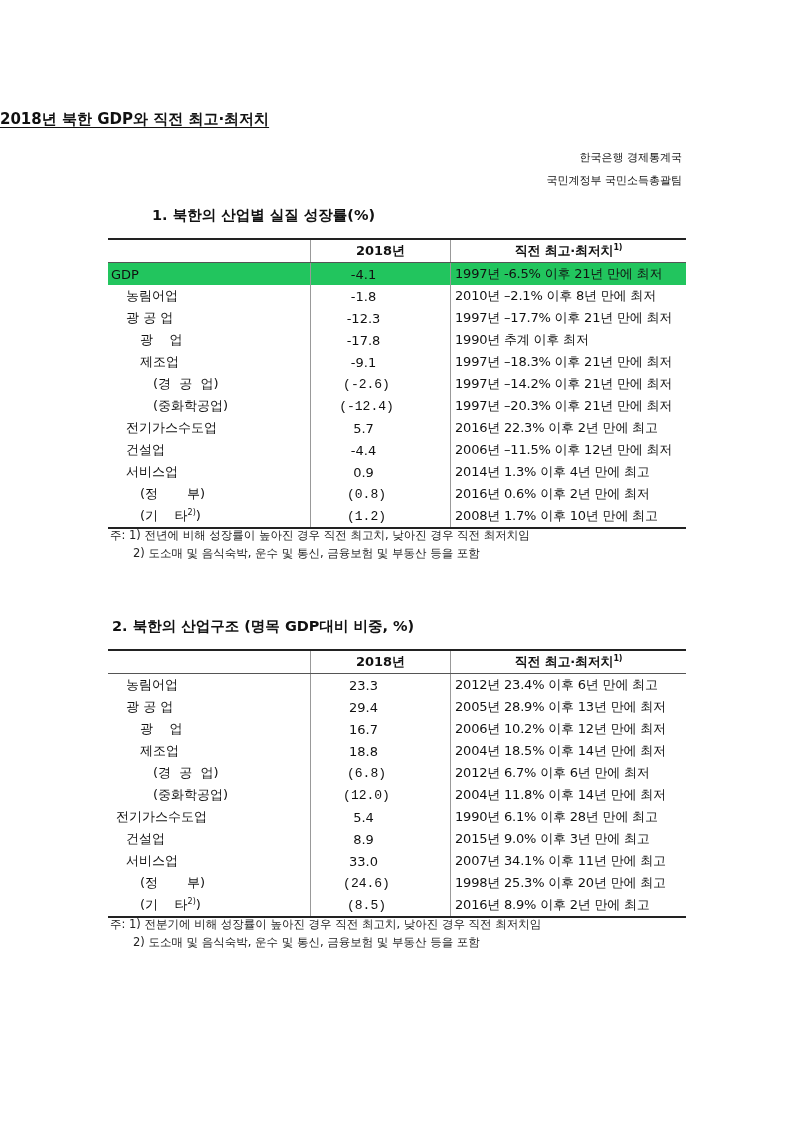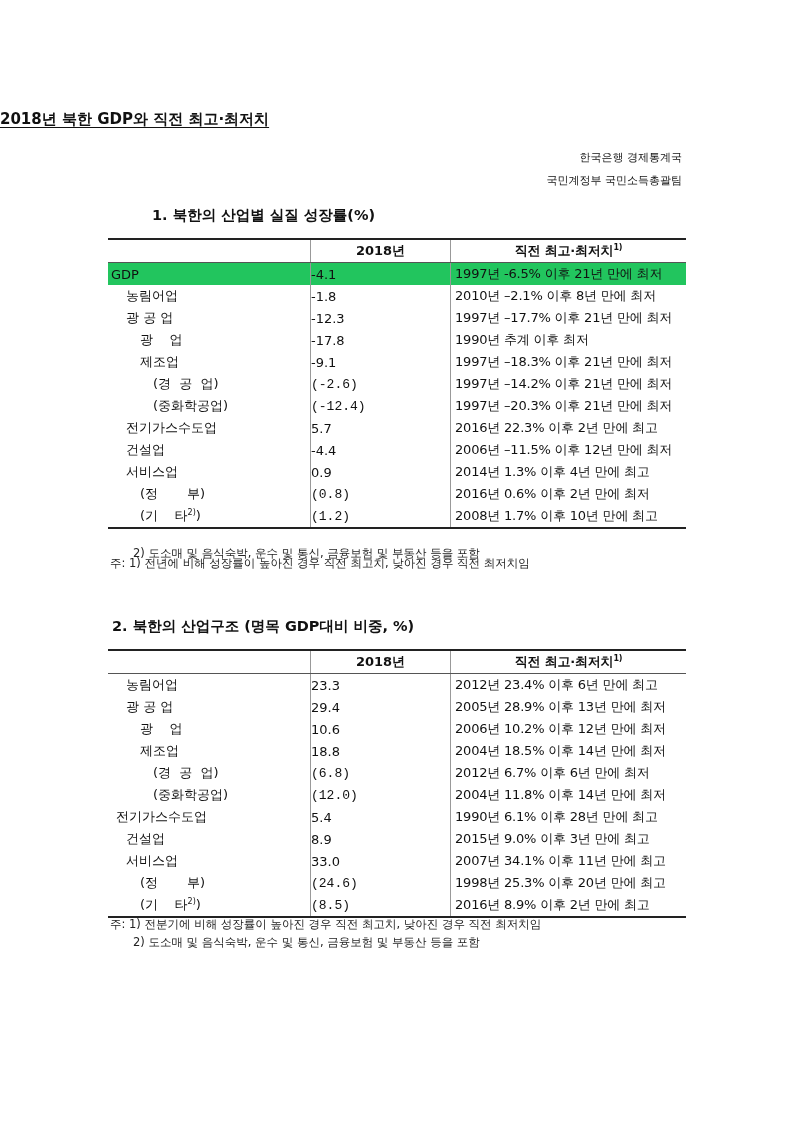--- a/index.html
+++ b/index.html
@@ -26,21 +26,21 @@
       border-collapse: collapse; font-size: 13px;
       font-family: "DejaVu Sans", "Liberation Sans", sans-serif;
     }
     table.data th {
       font-weight: bold; height: 22px; padding: 0; font-size: 13px;
       border-top: 2px solid #222; border-bottom: 1px solid #555;
     }
     table.data td { height: 22px; padding: 0; white-space: nowrap; }
     table.data tr.last td { border-bottom: 2px solid #222; }
     .c1 { width: 157px; border-right: 1px solid #999; }
-    .c2 { width: 105px; border-right: 1px solid #999; text-align: left; padding-right: 34px !important; }
+    .c2 { width: 105px; border-right: 1px solid #999; text-align: center; padding-right: 34px !important; }
     th.c2 { text-align: center; padding-right: 0 !important; }
     .c3 { padding-left: 4px !important; letter-spacing: -0.2px; }
     th.c3 { text-align: center; padding-left: 0 !important; }
     tr.shade td { background: #22c55e; }
     .paren { padding-right: 28px !important; font-family: Liberation Mono, monospace; }
     .ind0 { padding-left: 3px !important; }
     .ind1 { padding-left: 18px !important; }
     .ind2 { padding-left: 32px !important; }
     .ind3 { padding-left: 45px !important; }
     .ind3b { padding-left: 45px !important; }
@@ -122,21 +122,21 @@
       <td class="c2 paren">(0.8)</td>
       <td class="c3">2016년 0.6% 이후 2년 만에 최저</td>
     </tr>
     <tr class="last">
       <td class="c1 ind2" style="white-space:pre;"><span>(기    타</span><sup>2)</sup><span>)</span></td>
       <td class="c2 paren">(1.2)</td>
       <td class="c3">2008년 1.7% 이후 10년 만에 최고</td>
     </tr>
   </tbody>
 </table>
-<div class="note" style="top:556px;">주: 1) 전년에 비해 성장률이 높아진 경우 직전 최고치, 낮아진 경우 직전 최저치임</div>
+<div class="note" style="top:528px;">주: 1) 전년에 비해 성장률이 높아진 경우 직전 최고치, 낮아진 경우 직전 최저치임</div>
 <div class="note note2" style="top:546px;">2) 도소매 및 음식숙박, 운수 및 통신, 금융보험 및 부동산 등을 포함</div>
 
 <div class="section-title" style="top:617px;">2. 북한의 산업구조 (명목 GDP대비 비중, %)</div>
 <table class="data" style="top:649px;">
   <thead>
     <tr>
       <th class="c1"></th>
       <th class="c2">2018년</th>
       <th class="c3"><span>직전 최고·최저치</span><sup>1)</sup></th>
     </tr>
@@ -147,21 +147,21 @@
       <td class="c2">23.3</td>
       <td class="c3">2012년 23.4% 이후 6년 만에 최고</td>
     </tr>
     <tr>
       <td class="c1 ind1" style="white-space:pre;">광 공 업</td>
       <td class="c2">29.4</td>
       <td class="c3">2005년 28.9% 이후 13년 만에 최저</td>
     </tr>
     <tr>
       <td class="c1 ind2" style="white-space:pre;">광    업</td>
-      <td class="c2">10.6</td>
+      <td class="c2">16.7</td>
       <td class="c3">2006년 10.2% 이후 12년 만에 최저</td>
     </tr>
     <tr>
       <td class="c1 ind2">제조업</td>
       <td class="c2">18.8</td>
       <td class="c3">2004년 18.5% 이후 14년 만에 최저</td>
     </tr>
     <tr>
       <td class="c1 ind3" style="white-space:pre;">(경  공  업)</td>
       <td class="c2 paren">(6.8)</td>

